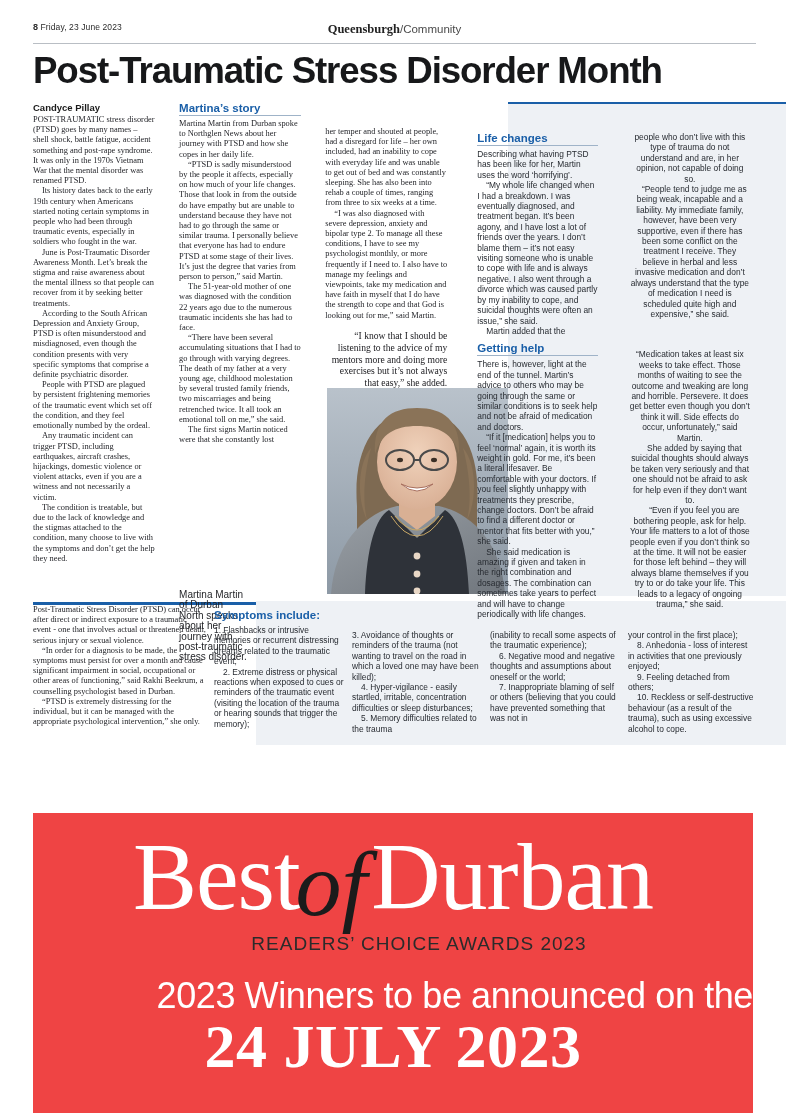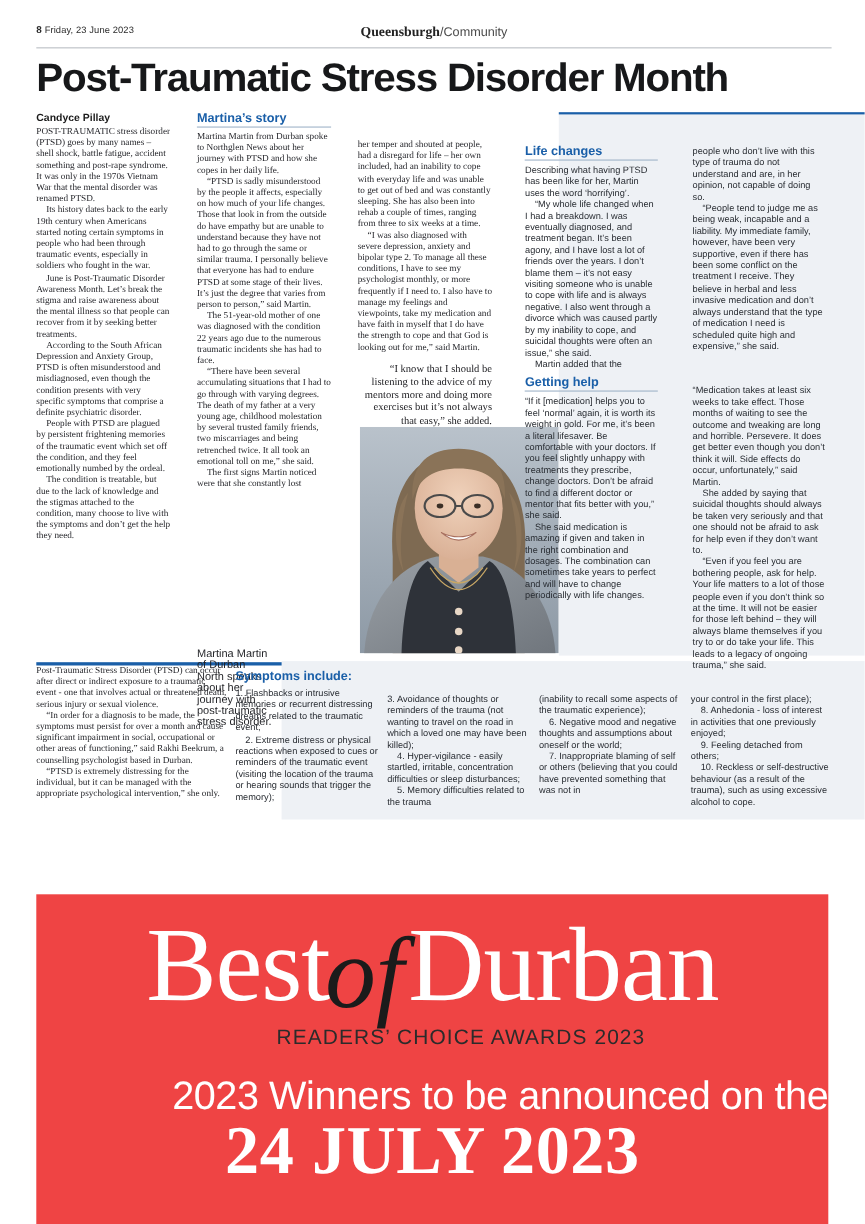--- a/index.html
+++ b/index.html
@@ -209,20 +209,21 @@
 
     <div class="panel"></div>
 
     <div class="col c1">
       <div class="byline">Candyce Pillay</div>
       <p class="body">POST-TRAUMATIC stress disorder (PTSD) goes by many names – shell shock, battle fatigue, accident something and post-rape syndrome. It was only in the 1970s Vietnam War that the mental disorder was renamed PTSD.</p>
       <p class="body">Its history dates back to the early 19th century when Americans started noting certain symptoms in people who had been through traumatic events, especially in soldiers who fought in the war.</p>
       <p class="body">June is Post-Traumatic Disorder Awareness Month. Let’s break the stigma and raise awareness about the mental illness so that people can recover from it by seeking better treatments.</p>
       <p class="body">According to the South African Depression and Anxiety Group, PTSD is often misunderstood and misdiagnosed, even though the condition presents with very specific symptoms that comprise a definite psychiatric disorder.</p>
       <p class="body">People with PTSD are plagued by persistent frightening memories of the traumatic event which set off the condition, and they feel emotionally numbed by the ordeal.</p>
+      <p class="body">Any traumatic incident can trigger PTSD, including earthquakes, aircraft crashes, hijackings, domestic violence or violent attacks, even if you are a witness and not necessarily a victim.</p>
       <p class="body">The condition is treatable, but due to the lack of knowledge and the stigmas attached to the condition, many choose to live with the symptoms and don’t get the help they need.</p>
     </div>
 
     <div class="col c2">
       <div class="kicker">Martina’s story</div>
       <div class="kicker-rule"></div>
       <p class="body">Martina Martin from Durban spoke to Northglen News about her journey with PTSD and how she copes in her daily life.</p>
       <p class="body">“PTSD is sadly misunderstood by the people it affects, especially on how much of your life changes. Those that look in from the outside do have empathy but are unable to understand because they have not had to go through the same or similar trauma. I personally believe that everyone has had to endure PTSD at some stage of their lives. It’s just the degree that varies from person to person,” said Martin.</p>
       <p class="body">The 51-year-old mother of one was diagnosed with the condition 22 years ago due to the numerous traumatic incidents she has had to face.</p>
       <p class="body">“There have been several accumulating situations that I had to go through with varying degrees. The death of my father at a very young age, childhood molestation by several trusted family friends, two miscarriages and being retrenched twice. It all took an emotional toll on me,” she said.</p>
@@ -240,25 +241,26 @@
 
     <div class="col c4 panel-inner" style="padding:6px 4px 0 6px;margin-top:24px;">
       <div class="kicker">Life changes</div>
       <div class="kicker-rule"></div>
       <p class="sans">Describing what having PTSD has been like for her, Martin uses the word ‘horrifying’.</p>
       <p class="sans">“My whole life changed when I had a breakdown. I was eventually diagnosed, and treatment began. It’s been agony, and I have lost a lot of friends over the years. I don’t blame them – it’s not easy visiting someone who is unable to cope with life and is always negative. I also went through a divorce which was caused partly by my inability to cope, and suicidal thoughts were often an issue,” she said.</p>
       <p class="sans">Martin added that the</p>
 
       <div class="kicker" style="margin-top:6px">Getting help</div>
       <div class="kicker-rule"></div>
+      <p class="sans">There is, however, light at the end of the tunnel. Martin’s advice to others who may be going through the same or similar conditions is to seek help and not be afraid of medication and doctors.</p>
       <p class="sans">“If it [medication] helps you to feel ‘normal’ again, it is worth its weight in gold. For me, it’s been a literal lifesaver. Be comfortable with your doctors. If you feel slightly unhappy with treatments they prescribe, change doctors. Don’t be afraid to find a different doctor or mentor that fits better with you,” she said.</p>
       <p class="sans">She said medication is amazing if given and taken in the right combination and dosages. The combination can sometimes take years to perfect and will have to change periodically with life changes.</p>
     </div>
 
-    <div class="col c5 panel-inner" style="padding:6px 6px 0 4px;">
+    <div class="col c5 panel-inner" style="padding:6px 6px 0 4px;text-align:center;">
       <div style="height:24px"></div>
       <p class="sans">people who don’t live with this type of trauma do not understand and are, in her opinion, not capable of doing so.</p>
       <p class="sans">“People tend to judge me as being weak, incapable and a liability. My immediate family, however, have been very supportive, even if there has been some conflict on the treatment I receive. They believe in herbal and less invasive medication and don’t always understand that the type of medication I need is scheduled quite high and expensive,” she said.</p>
       <div style="height:30px"></div>
       <p class="sans">“Medication takes at least six weeks to take effect. Those months of waiting to see the outcome and tweaking are long and horrible. Persevere. It does get better even though you don’t think it will. Side effects do occur, unfortunately,” said Martin.</p>
       <p class="sans">She added by saying that suicidal thoughts should always be taken very seriously and that one should not be afraid to ask for help even if they don’t want to.</p>
       <p class="sans">“Even if you feel you are bothering people, ask for help. Your life matters to a lot of those people even if you don’t think so at the time. It will not be easier for those left behind – they will always blame themselves if you try to or do take your life. This leads to a legacy of ongoing trauma,” she said.</p>
     </div>
 
     <div class="photo-wrap">

